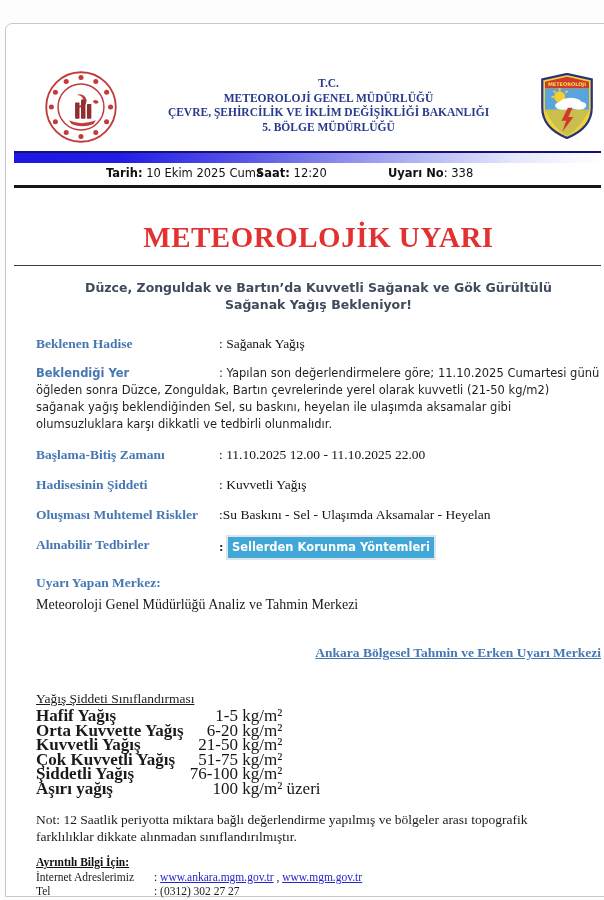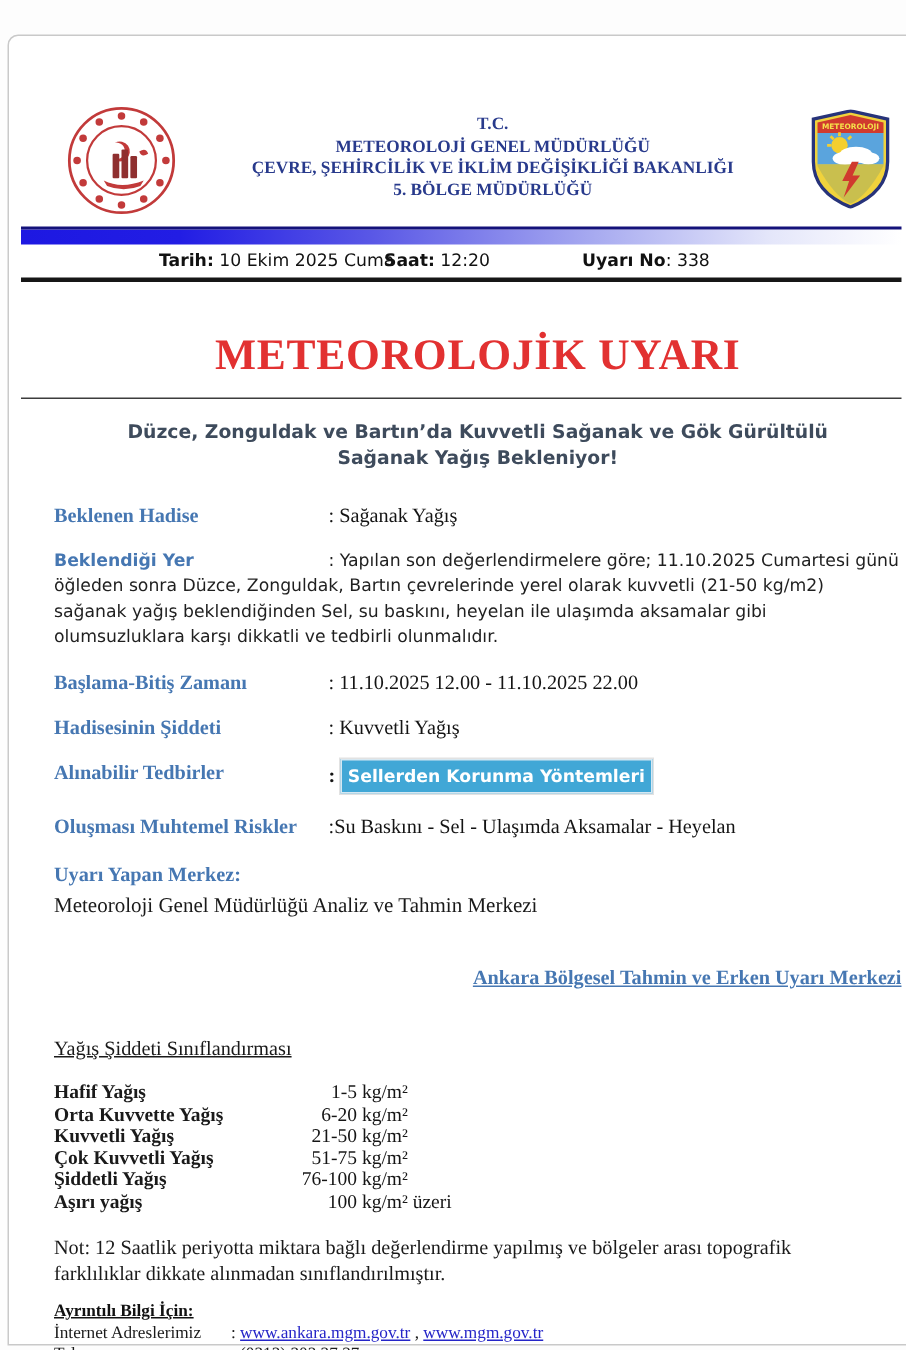--- a/index.html
+++ b/index.html
@@ -47,21 +47,21 @@
   .colon-b{font-weight:bold;color:#141414;}
 
   
   .center-head{margin-top:16px;font-weight:bold;font-size:13.5px;color:#4677b2;}
   .center-name{margin-top:6px;font-size:14px;color:#1a1a1a;}
   .regional-link-row{margin-top:30px;text-align:right;}
   .regional-link{font-weight:bold;font-size:13.5px;color:#4677b2;text-decoration:underline;cursor:pointer;}
 
   
   .class-head{margin-top:30px;font-size:13.5px;color:#1a1a1a;text-decoration:underline;}
-  .class-table{margin-top:14px;font-size:13px;line-height:14.5px;}
+  .class-table{margin-top:2px;font-size:17px;line-height:14.5px;}
   .crow{display:flex;}
   .clabel{width:150px;font-weight:bold;color:#1a1a1a;flex:none;}
   .cnum{width:52px;text-align:right;flex:none;}
   .cunit{white-space:pre;}
 
   
   .note{margin-top:15px;font-size:13.5px;line-height:17px;color:#1a1a1a;width:97%;}
 
   
   .contact{margin-top:11px;font-size:11.5px;line-height:13.5px;}
@@ -156,25 +156,25 @@
         <div class="frow fval-sans">
           <span class="flabel">Beklendiği Yer</span><span class="fval-sans">: Yapılan son değerlendirmelere göre; 11.10.2025 Cumartesi günü öğleden sonra Düzce, Zonguldak, Bartın çevrelerinde yerel olarak kuvvetli (21-50 kg/m2) sağanak yağış beklendiğinden Sel, su baskını, heyelan ile ulaşımda aksamalar gibi olumsuzluklara karşı dikkatli ve tedbirli olunmalıdır.</span>
         </div>
         <div class="frow">
           <span class="flabel">Başlama-Bitiş Zamanı</span><span class="fval">: 11.10.2025 12.00 - 11.10.2025 22.00</span>
         </div>
         <div class="frow">
           <span class="flabel">Hadisesinin Şiddeti</span><span class="fval">: Kuvvetli Yağış</span>
         </div>
         <div class="frow">
+          <span class="flabel">Oluşması Muhtemel Riskler</span><span class="fval">:Su Baskını - Sel - Ulaşımda Aksamalar - Heyelan</span>
+        </div>
+        <div class="frow">
           <span class="flabel">Alınabilir Tedbirler</span><span class="colon-b">:</span>
           <a class="chip">Sellerden Korunma Yöntemleri</a>
-        </div>
-        <div class="frow">
-          <span class="flabel">Oluşması Muhtemel Riskler</span><span class="fval">:Su Baskını - Sel - Ulaşımda Aksamalar - Heyelan</span>
         </div>
       </div>
 
       <div class="center-head">Uyarı Yapan Merkez:</div>
       <div class="center-name">Meteoroloji Genel Müdürlüğü Analiz ve Tahmin Merkezi</div>
 
       <div class="regional-link-row">
         <a class="regional-link">Ankara Bölgesel Tahmin ve Erken Uyarı Merkezi</a>
       </div>
 

